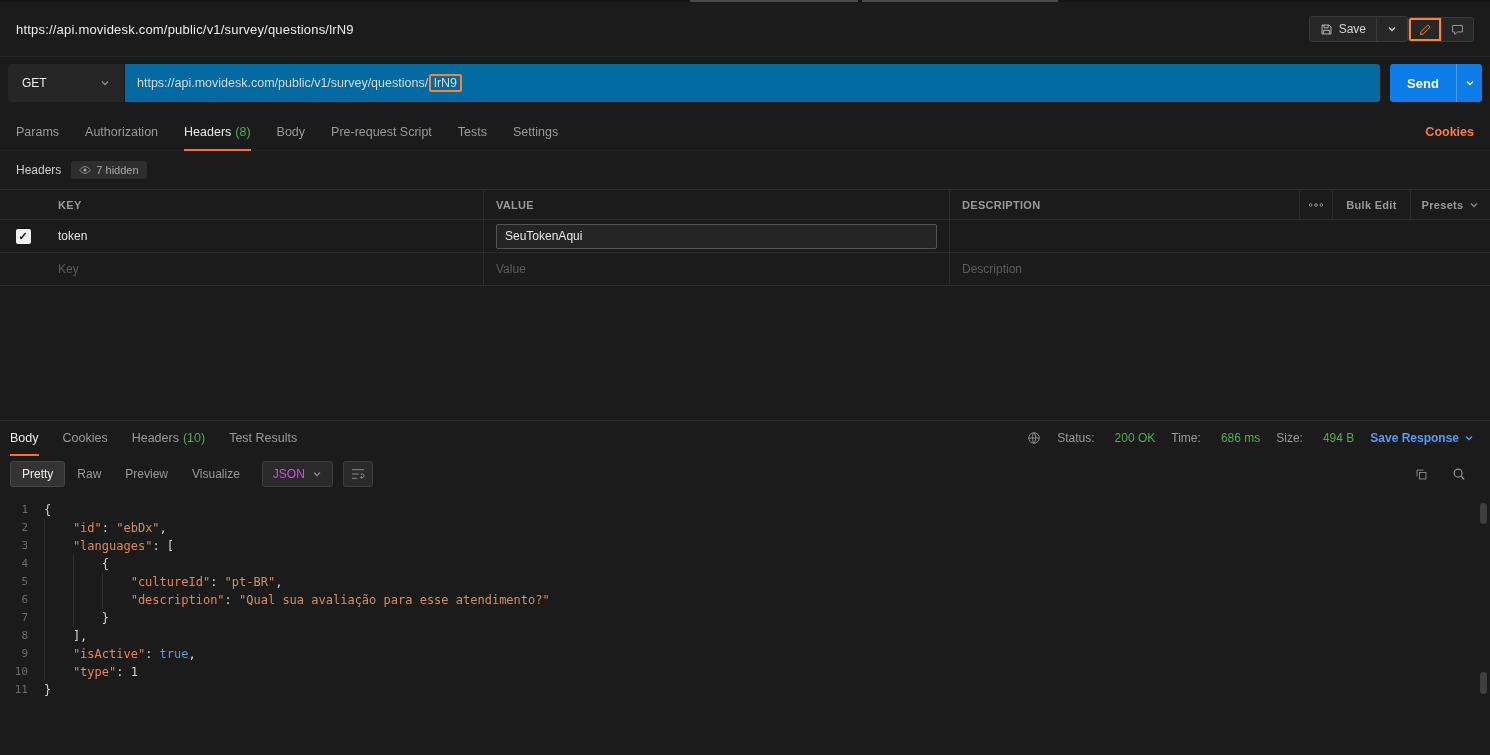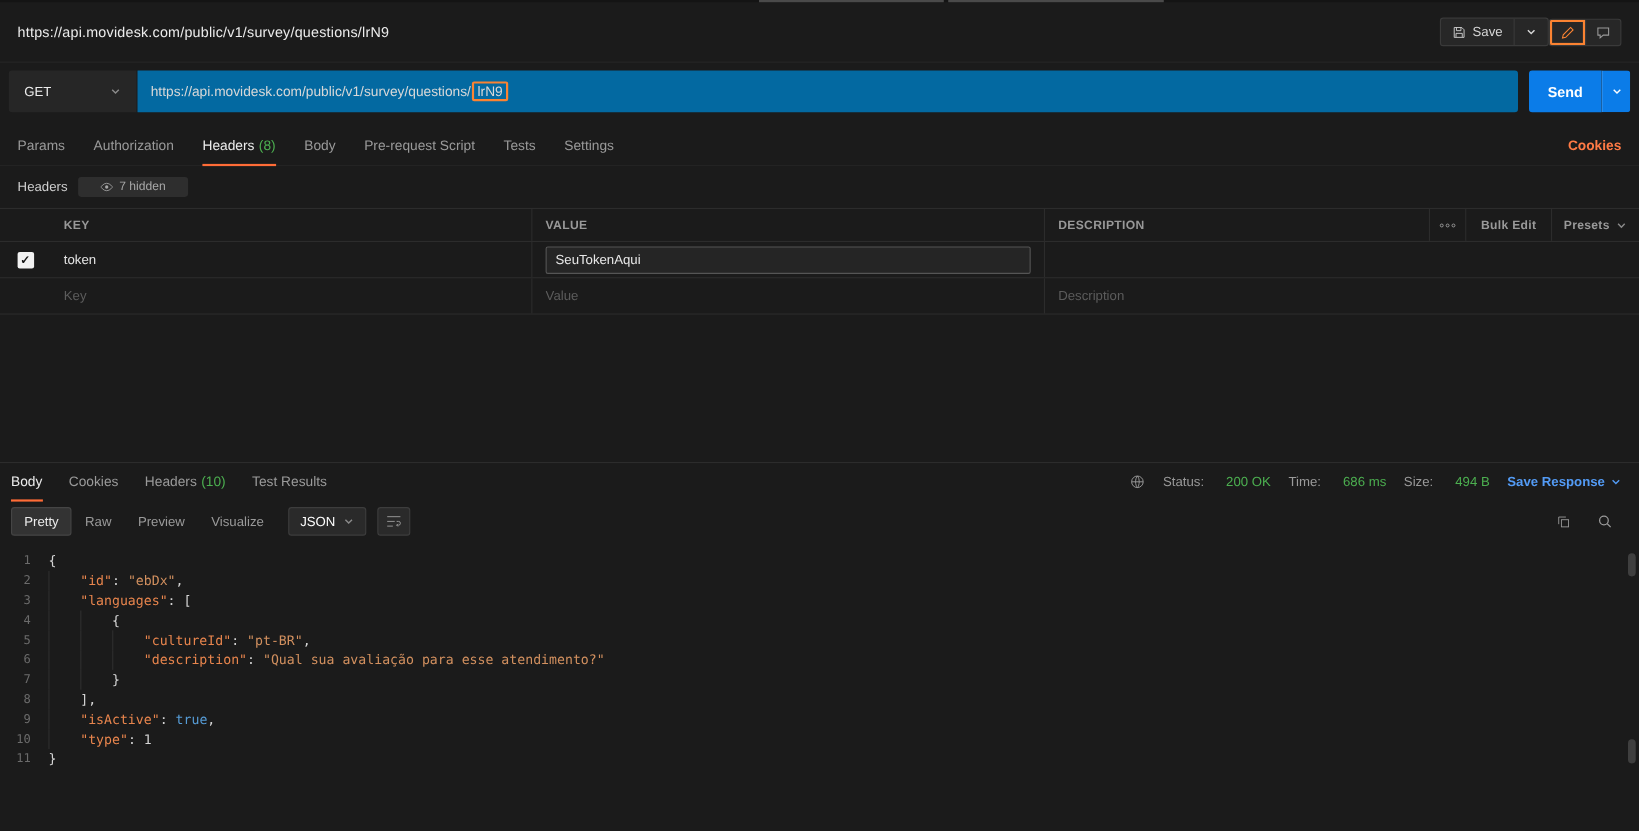--- a/index.html
+++ b/index.html
@@ -39,21 +39,21 @@
   .req-tabs{display:flex;align-items:center;padding:0 16px;height:38px;gap:26px;flex:none;border-bottom:1px solid #232323}
   .tab{color:#9a9a9a;font-size:12.5px;height:100%;display:flex;align-items:center;cursor:pointer;position:relative;white-space:nowrap}
   .tab.active{color:#ececec}
   .tab.active::after{content:"";position:absolute;left:0;right:0;bottom:-1px;height:2px;background:#ff6c37}
   .count{color:#4caf50;margin-left:4px}
   .cookies-link{margin-left:auto;color:#ff7a45;font-size:12.5px;font-weight:600;cursor:pointer}
 
   
   .headers-meta{display:flex;align-items:center;gap:10px;padding:10px 16px 8px;flex:none}
   .hm-title{font-size:12px;color:#cfcfcf}
-  .hidden-badge{display:flex;align-items:flex-end;gap:5px;background:#2e2e2e;border-radius:3px;padding:3px 20px;color:#a8a8a8;font-size:11px;cursor:pointer}
+  .hidden-badge{display:flex;align-items:flex-end;gap:5px;background:#2e2e2e;border-radius:3px;padding:3px 8px;color:#a8a8a8;font-size:11px;cursor:pointer}
 
   
   .htable{flex:none;border-top:1px solid #2c2c2c;margin-top:2px}
   .trow{display:flex;border-bottom:1px solid #2c2c2c;align-items:stretch}
   .trow.head{height:30px}
   .trow.data{height:33px}
   .tcell{display:flex;align-items:center;padding:0 12px;border-right:1px solid #2c2c2c}
   .c-check{width:46px;justify-content:center;border-right:none;padding:0}
   .c-key{width:438px}
   .c-value{width:466px}
@@ -77,21 +77,21 @@
   .res-meta{margin-left:auto;display:flex;align-items:center;gap:16px;font-size:12px}
   .meta-pair{display:flex;align-items:center;gap:20px;white-space:nowrap}
   .meta-label{color:#9a9a9a}
   .meta-val{color:#4caf50}
   .net-icon{color:#9a9a9a;display:flex;align-items:center}
   .save-response{display:flex;align-items:center;gap:5px;color:#539bf5;font-size:12px;background:none;border:none;font-weight:600}
 
   .res-toolbar{display:flex;align-items:center;height:38px;padding:0 16px 0 10px;flex:none}
   .seg-item{padding:5px 11px;color:#9a9a9a;border:1px solid transparent;border-radius:3px;font-size:12px;background:none}
   .seg-item.active{background:#333;border-color:#454545;color:#ececec}
-  .format-dd{display:flex;align-items:center;gap:7px;margin-left:10px;padding:5px 10px;background:#2a2a2a;border:1px solid #3d3d3d;border-radius:3px;color:#ffffff;font-size:12px}
+  .format-dd{display:flex;align-items:center;gap:7px;margin-left:10px;padding:5px 10px;background:#2a2a2a;border:1px solid #3d3d3d;border-radius:3px;color:#d946ef;font-size:12px}
   .wrap-btn{margin-left:10px;width:30px;height:26px;background:#2a2a2a;border:1px solid #3d3d3d;border-radius:3px;display:flex;align-items:center;justify-content:center;color:#9a9a9a}
   .toolbar-right{margin-left:auto;display:flex;align-items:center;gap:24px;color:#9a9a9a;padding-right:8px}
   .tr-icon{background:none;border:none;color:#9a9a9a;display:flex;align-items:center}
 
   
   .code{flex:1;overflow:hidden;padding-top:8px;font-family:"DejaVu Sans Mono",monospace;font-size:12px;line-height:18px}
   .code-line{display:flex}
   .ln{width:44px;text-align:right;padding-right:16px;color:#6b6b6b;flex:none;font-size:11px}
   .lc{white-space:pre;color:#d4d4d4}
   .ind{display:inline-block;width:4ch;height:18px;border-left:1px solid #2f2f2f;vertical-align:top}

